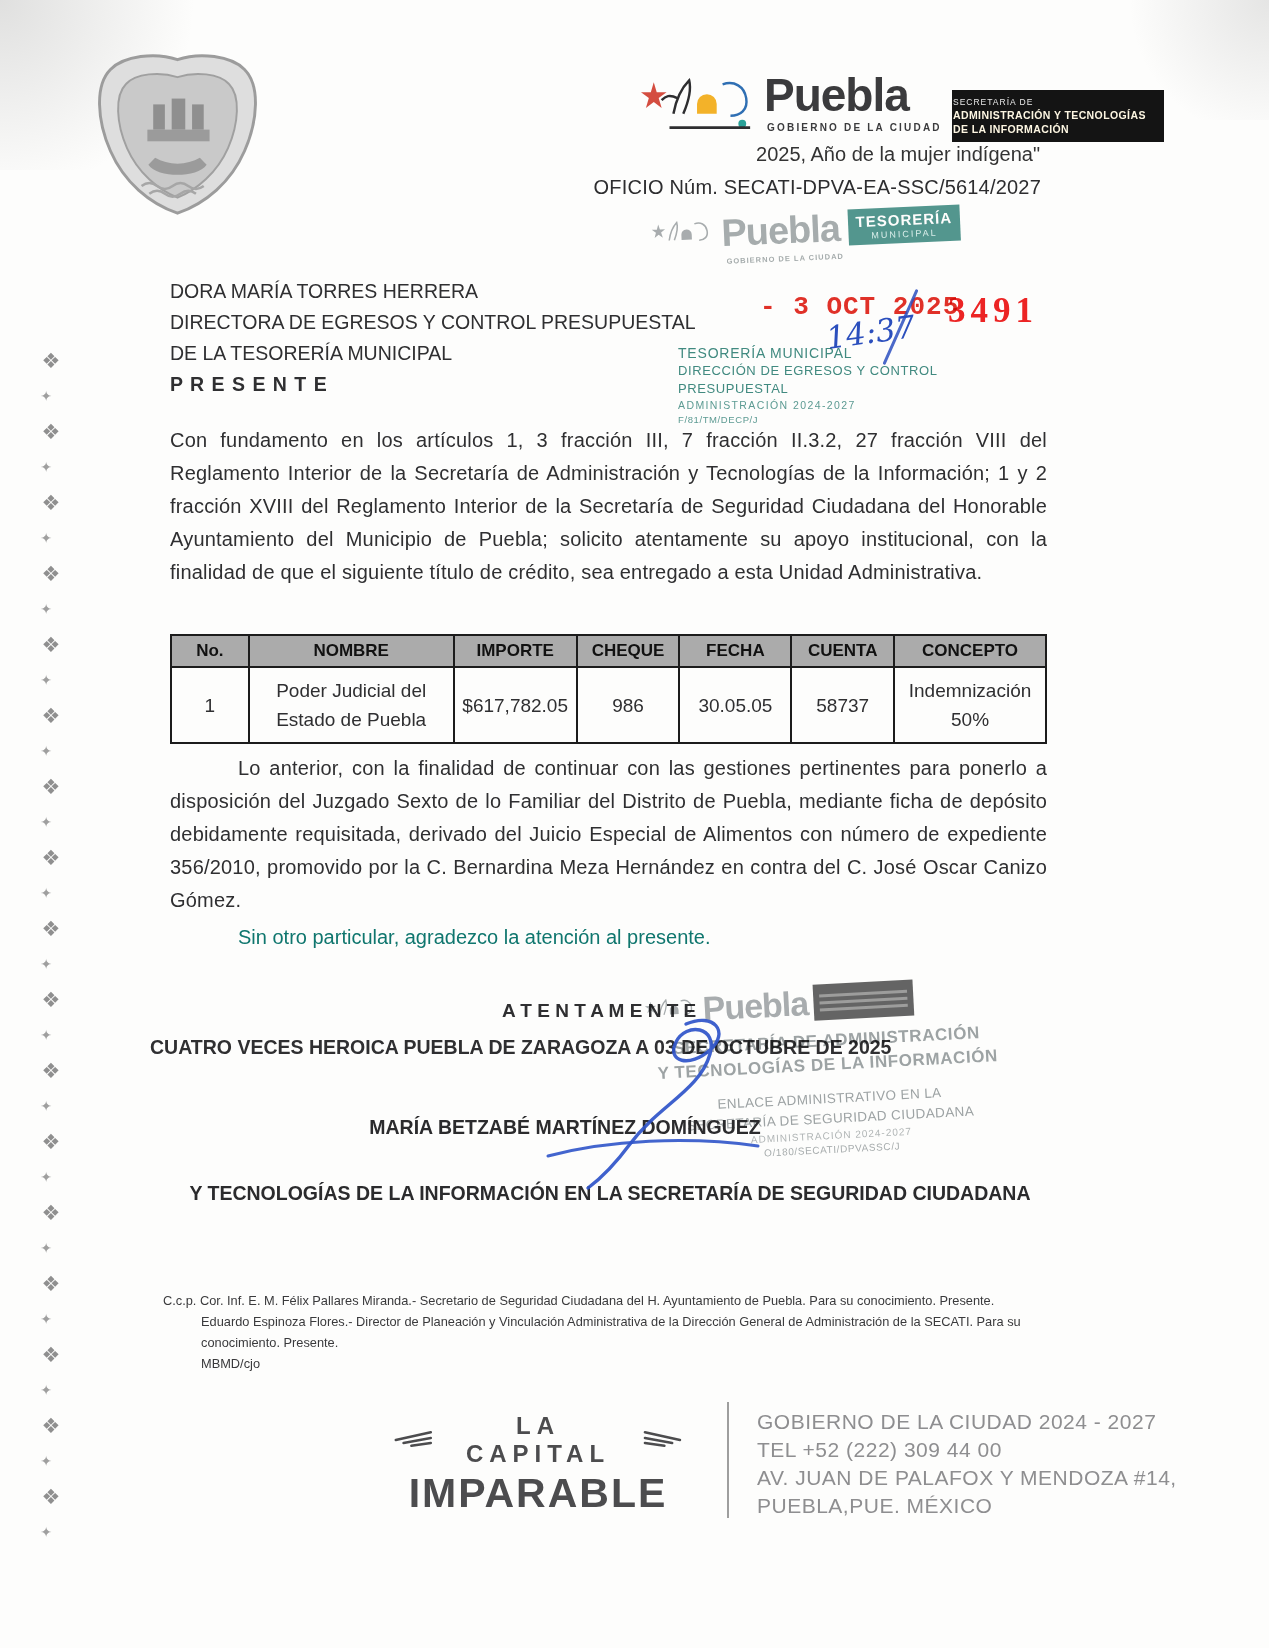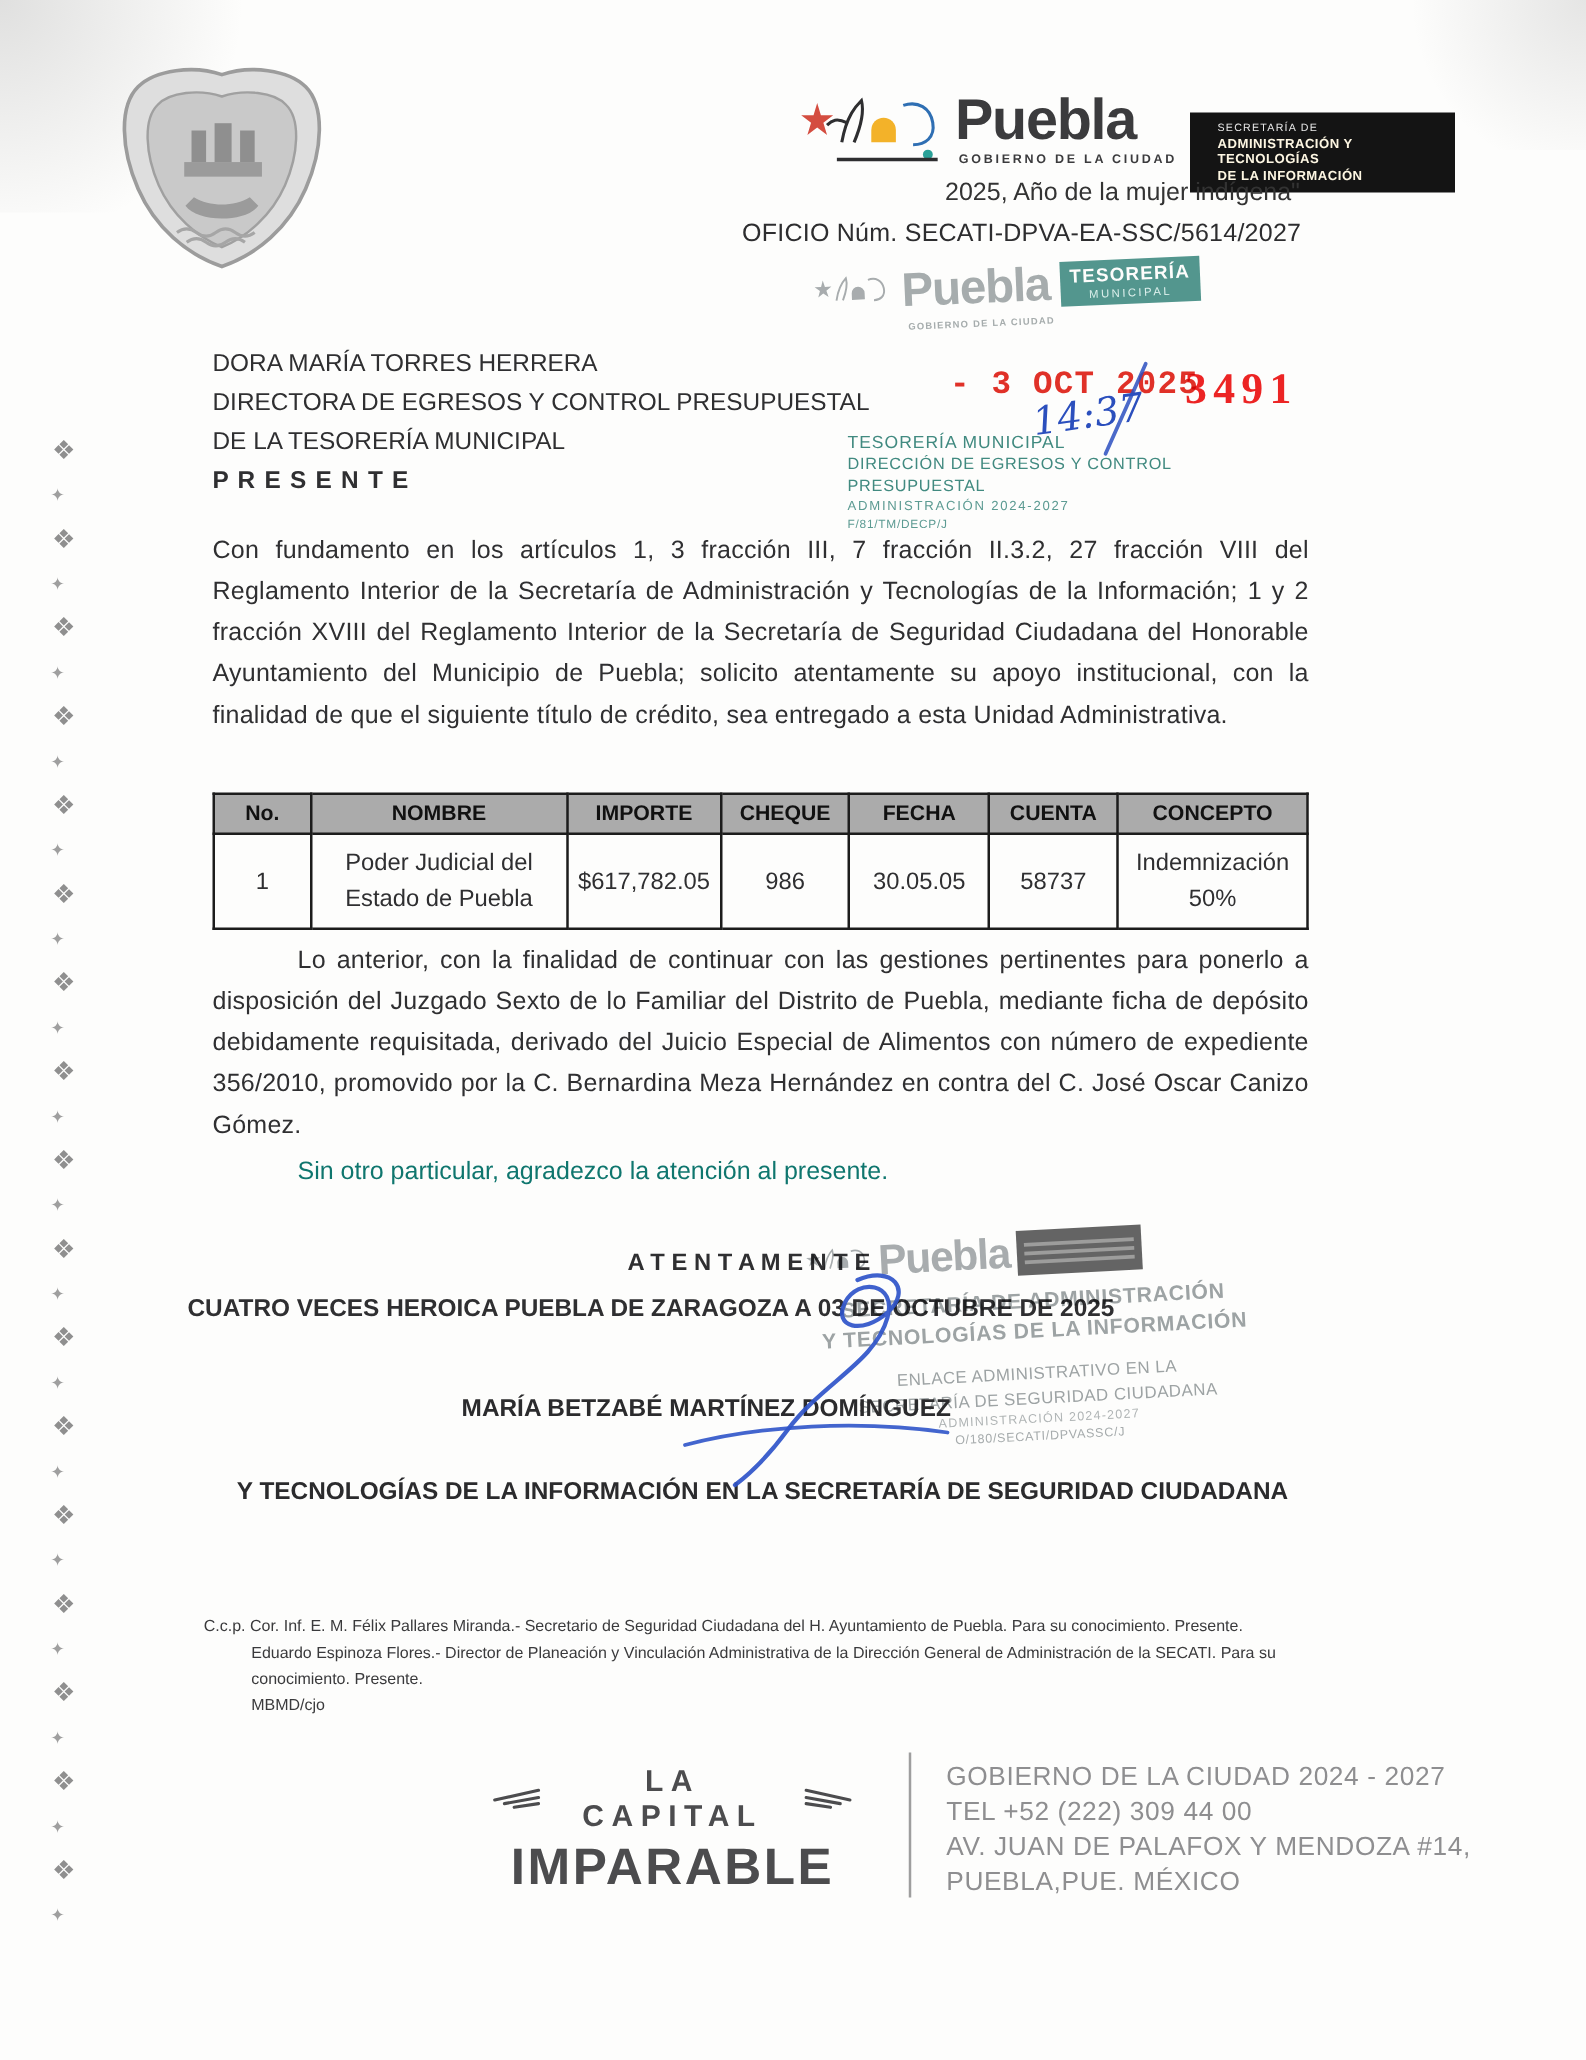--- a/index.html
+++ b/index.html
@@ -19,21 +19,21 @@
         gap:18px;color:#8f8f8f;}
   .edge-glyph{line-height:1;}
   .edge-glyph:nth-child(odd){font-size:21px;}
   .edge-glyph:nth-child(even){font-size:14px;opacity:.85;margin-left:-10px;}
 
   
   .brand-row{left:640px;top:72px;display:flex;align-items:flex-start;gap:6px;}
   .brand-text{display:flex;flex-direction:column;}
   .brand-word{font-size:46px;font-weight:bold;color:#3b3b3d;line-height:1;letter-spacing:-1px;}
   .brand-sub{font-size:10px;font-weight:bold;letter-spacing:2.2px;color:#3b3b3d;margin-top:4px;margin-left:3px;}
-  .dept-box{left:952px;top:90px;width:212px;background:#141414;color:#fff;padding:7px 22px;box-sizing:border-box;}
+  .dept-box{left:952px;top:90px;width:212px;background:#141414;color:#fff;padding:7px 1px;box-sizing:border-box;}
   .dept-box .l1{font-size:8.5px;letter-spacing:1px;color:#e9e9e9;}
   .dept-box .l2,.dept-box .l3{font-size:10.5px;font-weight:bold;letter-spacing:.4px;margin-top:2px;color:#fdf6e2;}
   .slogan{top:143px;right:229px;font-size:20px;color:#333;}
   .oficio{top:176px;right:228px;font-size:20px;letter-spacing:.2px;color:#2d2d2f;}
 
   
   .crest{left:85px;top:50px;width:185px;height:170px;}
 
   
   .stamp1{left:652px;top:206px;width:370px;height:78px;transform:rotate(-2.5deg);opacity:.85;mix-blend-mode:multiply;}

